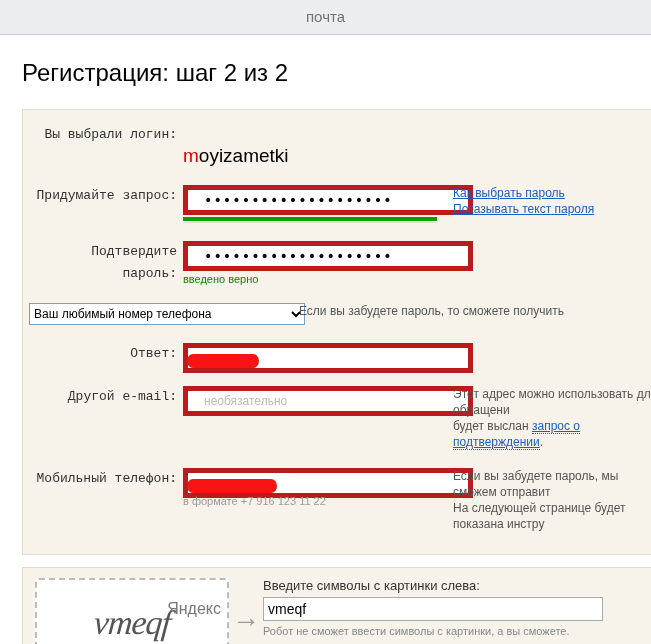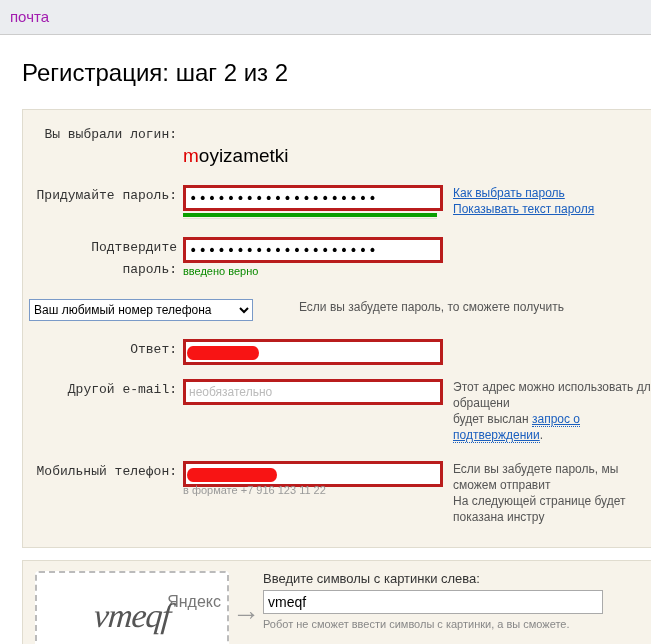--- a/index.html
+++ b/index.html
@@ -1,29 +1,29 @@
 <!DOCTYPE html>
 <html><head>
 <meta charset="utf-8">
 <style>
   html,body{margin:0;padding:0;background:#fff;font-family:Arial,Helvetica,sans-serif;font-size:13px;color:#333;}
-  .top-nav{background:#ebedf0;border-bottom:1px solid #ccc;height:34px;line-height:34px;padding:0 10px;font-size:15px;color:#a21caf;text-transform:lowercase;}
+  .top-nav{background:#ebedf0;border-bottom:1px solid #ccc;height:34px;line-height:34px;padding:0 10px;font-size:15px;color:#737373;text-transform:lowercase;text-align:center;}
   .page{padding:20px 0 8px 22px;width:650px;}
   h1{font-size:24px;font-weight:normal;margin:4px 0 22px 0;color:#000;}
   .form-area{background:#f7f3ea;border:1px solid #e0dccf;padding:14px 10px 14px 6px;margin-bottom:12px;}
   .row{display:flex;align-items:flex-start;margin-bottom:18px;}
   .row.tight{margin-bottom:8px;}
   .lbl{width:148px;text-align:right;padding-right:6px;color:#333;font-size:13px;line-height:22px;flex:0 0 auto;font-family:Liberation Mono, monospace;}
   .fld{width:256px;flex:0 0 auto;}
   .side{flex:1 1 auto;padding-left:14px;font-size:12px;color:#555;line-height:16px;}
   .login-val{color:#000;font-size:19px;line-height:22px;margin-top:21px;}
   .login-val .first{color:#d00;}
-  input.txt{width:248px;height:20px;border:3px solid #b91c1c;padding:0 3px;font-family:inherit;font-size:12px;background:#fff;}
+  input.txt{width:248px;height:20px;border:5px solid #b91c1c;padding:0 16px;font-family:inherit;font-size:12px;background:#fff;}
   input.txt.pw{font-family:monospace;font-size:14px;letter-spacing:1px;}
-  select.sel{width:224px;height:22px;border:1px solid #7a9ac8;font-size:12px;background:#fff;}
+  select.sel{width:276px;height:22px;border:1px solid #7a9ac8;font-size:12px;background:#fff;}
   .meter{height:4px;background:#0b9e00;margin-top:2px;width:254px;}
   .meter-border{height:1px;background:#e4e0d2;margin-top:1px;width:254px;}
   .hint{font-size:11px;color:#0a8a00;margin-top:2px;}
   .hint.gray{color:#9a9a9a;}
   .link{color:#1b5fbf;text-decoration:underline;cursor:pointer;}
   .redblob{display:inline-block;width:72px;height:14px;background:#f81414;border-radius:6px/7px;margin-top:3px;}
   .dotted{border-bottom:1px dotted #1b5fbf;}
   .captcha-box{background:#f7f3ea;border:1px solid #e0dccf;padding:10px 12px 10px 12px;display:flex;align-items:flex-start;}
   .stamp{position:relative;width:190px;height:85px;border:2px dashed #bbb;border-radius:4px;background:#fff;display:flex;align-items:center;justify-content:center;}
   .stamp .yx{position:absolute;top:20px;right:6px;font-size:16px;color:#777;}
@@ -49,21 +49,21 @@
   <div class="form-area">
 
     <div class="row">
       <div class="lbl">Вы выбрали логин:</div>
       <div class="fld login-val">
         <span class="first">m</span><span>oyizametki</span>
       </div>
     </div>
 
     <div class="row">
-      <div class="lbl">Придумайте пароль:</div>
+      <div class="lbl">Придумайте запрос:</div>
       <div class="fld">
         <input type="password" class="txt pw" value="••••••••••••••••••••" style="">
         <div class="meter"></div>
         <div class="meter-border"></div>
       </div>
       <div class="side">
         <span class="link">Как выбрать пароль</span><br>
         <span class="link">Показывать текст пароля</span>
       </div>
     </div>

